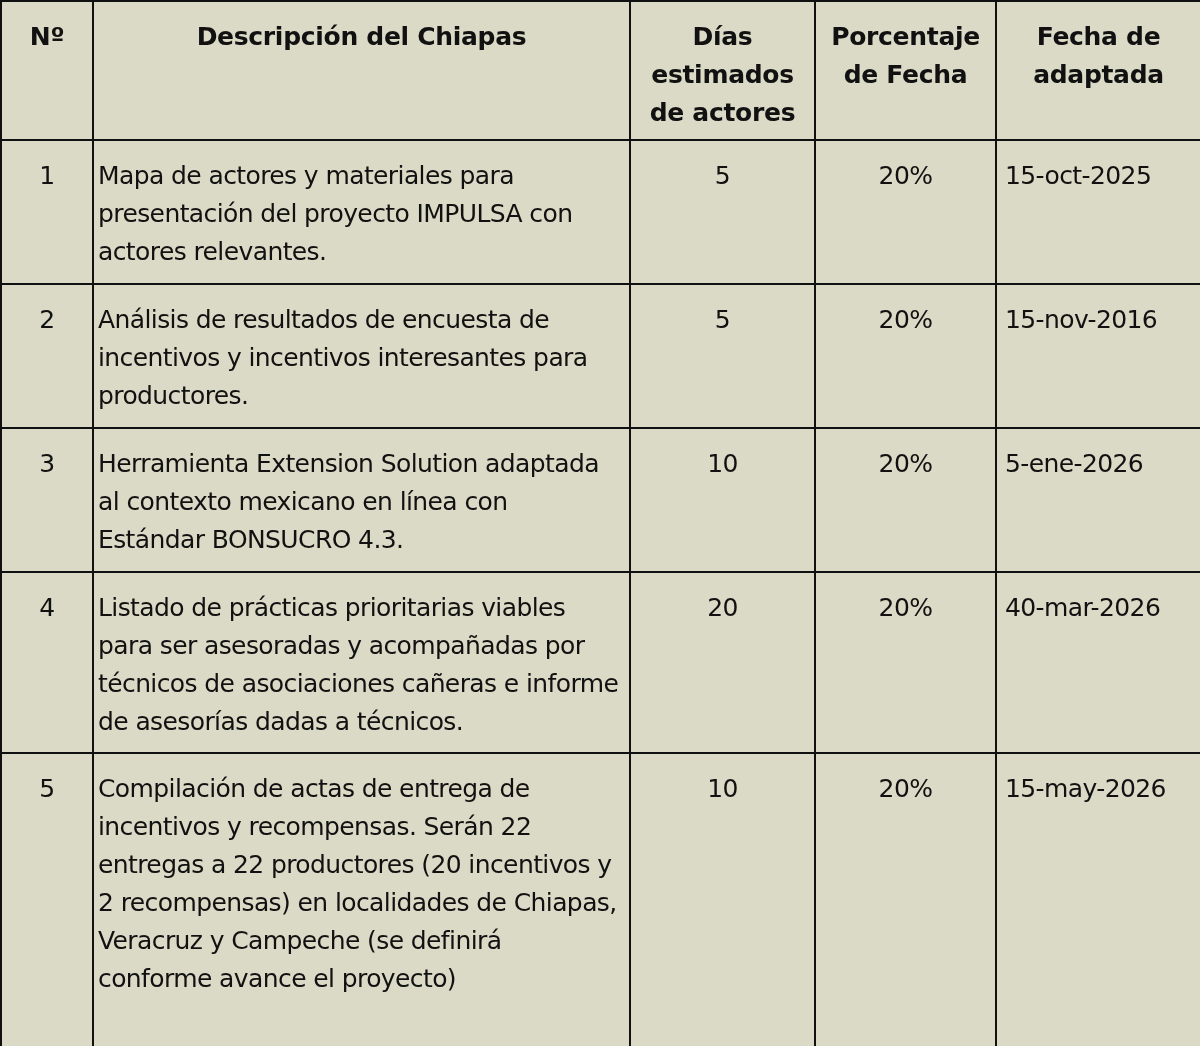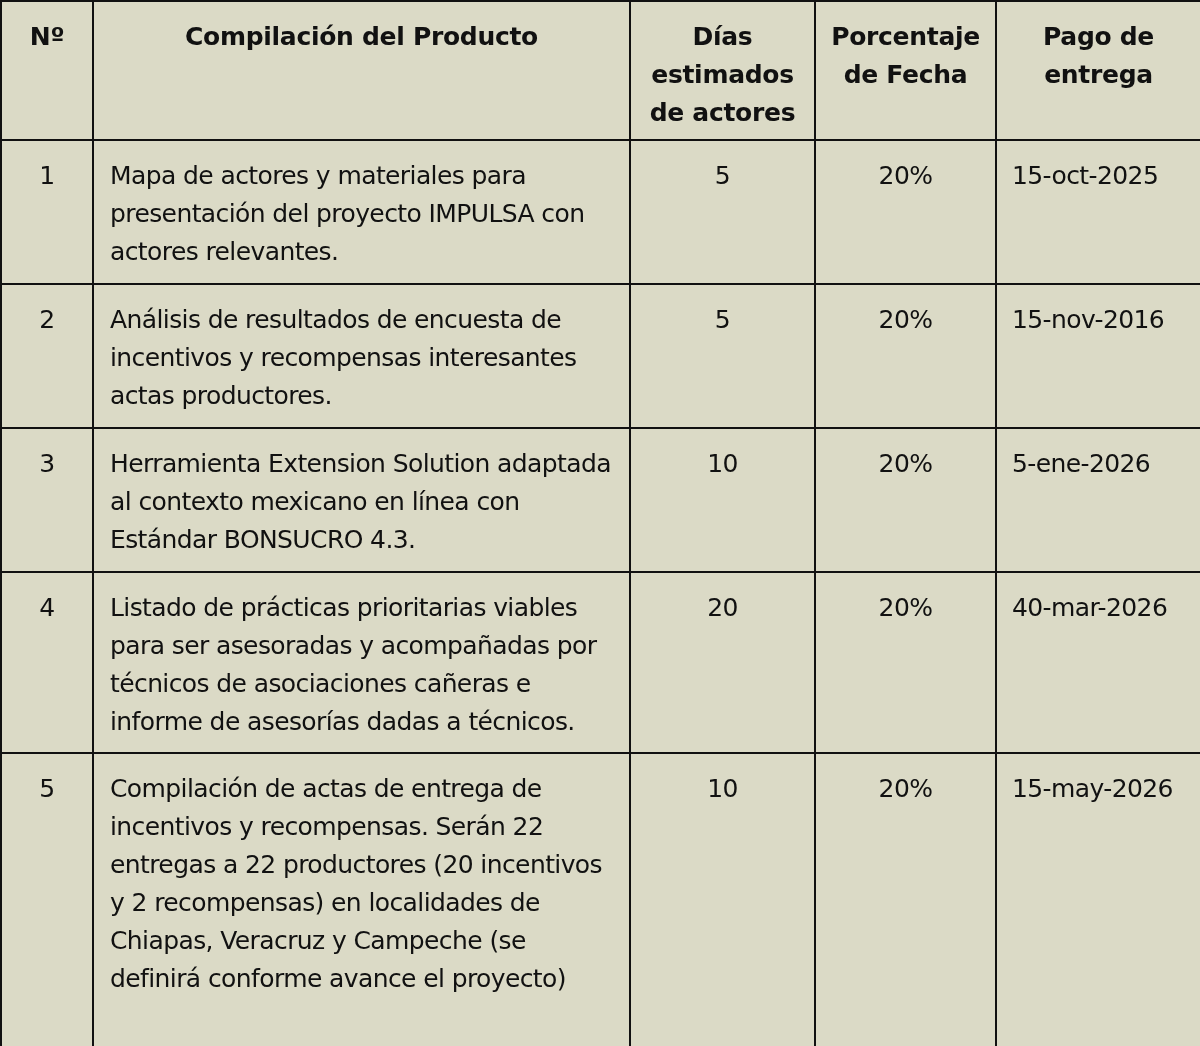--- a/index.html
+++ b/index.html
@@ -25,23 +25,23 @@
     th {
       font-weight: bold;
       text-align: center;
       height: 139px;
       padding-top: 16px;
       box-sizing: border-box;
       letter-spacing: -0.3px;
     }
     td { padding-top: 16px; letter-spacing: -0.6px; }
     td.num { text-align: center; }
-    td.desc { padding-left: 16px; padding-right: 8px; margin-left: 29px; }
+    td.desc { padding-left: 4px; padding-right: 8px; margin-left: 29px; }
     td.center { text-align: center; }
-    td.date { padding-left: 15px; }
+    td.date { padding-left: 8px; }
     tr.r1 td { height: 126px; }
     tr.r2 td { height: 126px; }
     tr.r3 td { height: 126px; }
     tr.r4 td { height: 163px; }
     tr.r5 td { height: 300px; }
     table { border-left: 2px solid #111; }
   </style>
 </head>
 <body>
 
@@ -49,37 +49,37 @@
   <colgroup>
     <col style="width:92px">
     <col style="width:537px">
     <col style="width:185px">
     <col style="width:181px">
     <col style="width:205px">
   </colgroup>
   <thead>
     <tr>
       <th>Nº</th>
-      <th>Compilación del Producto</th>
+      <th>Descripción del Chiapas</th>
       <th>Días estimados de actores</th>
       <th>Porcentaje de Fecha</th>
-      <th>Pago de entrega</th>
+      <th>Fecha de adaptada</th>
     </tr>
   </thead>
   <tbody>
     <tr class="r1">
       <td class="num">1</td>
       <td class="desc">Mapa de actores y materiales para presentación del proyecto IMPULSA con actores relevantes.</td>
       <td class="center">5</td>
       <td class="center">20%</td>
       <td class="date">15-oct-2025</td>
     </tr>
     <tr class="r2">
       <td class="num">2</td>
-      <td class="desc">Análisis de resultados de encuesta de incentivos y recompensas interesantes actas productores.</td>
+      <td class="desc">Análisis de resultados de encuesta de incentivos y incentivos interesantes para productores.</td>
       <td class="center">5</td>
       <td class="center">20%</td>
       <td class="date">15-nov-2016</td>
     </tr>
     <tr class="r3">
       <td class="num">3</td>
       <td class="desc">Herramienta Extension Solution adaptada al contexto mexicano en línea con Estándar BONSUCRO 4.3.</td>
       <td class="center">10</td>
       <td class="center">20%</td>
       <td class="date">5-ene-2026</td>

